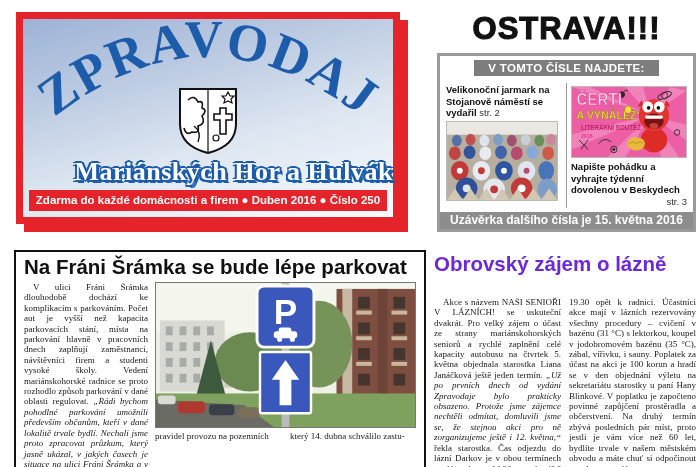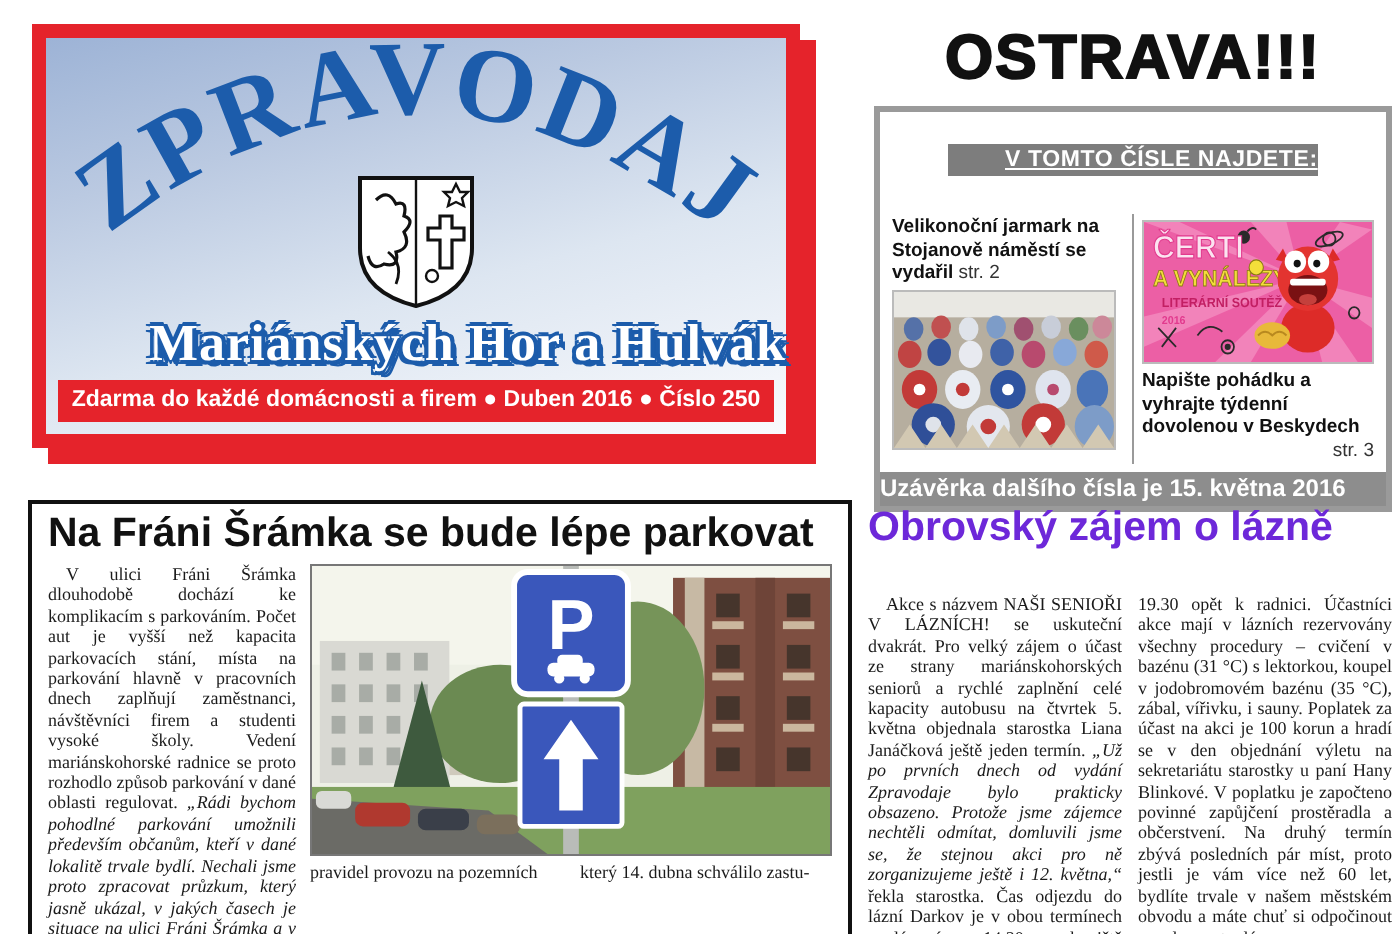--- a/index.html
+++ b/index.html
@@ -24,32 +24,32 @@
 
   
   .right-zone{position:absolute; left:437px; top:0; width:259px;}
   .ostrava{margin-top:13px; text-align:center; color:#111;
     font:bold 31px/32px "Liberation Sans",sans-serif; letter-spacing:1px; -webkit-text-stroke:1.1px #111;}
   .quote-box{margin-top:9px; border:2px solid #4d4d4d; background:#f4f4f4; padding:3px 6px 4px;
     font:italic 10.5px/12.5px "Liberation Serif",serif; text-align:justify;}
   .quote-author{display:block; text-align:right; font-style:normal; font-size:11px; font-weight:bold;}
 
   .najdete{position:relative; margin-top:8px; border:3px solid var(--grayborder); background:#fff;}
-  .najdete-title{width:73%; margin:16px auto; background:var(--graybar); color:#fff; text-align:right;
-    font:bold 11.5px/16px "Liberation Sans",sans-serif; letter-spacing:.3px;text-decoration:underline;}
+  .najdete-title{width:73%; margin:4px auto; background:var(--graybar); color:#fff; text-align:center;
+    font:bold 11.5px/16px "Liberation Sans",sans-serif; letter-spacing:.3px;}
   .najdete-body{display:flex; padding:2px 3px 0;}
   .cell{padding:2px 3px;}
   .cell-left{width:122px;}
   .vdivider{width:1px; background:var(--grayborder); margin:1px 1px;}
   .cell-right{flex:1;}
   .item-title{font:bold 9.5px/11.5px "Liberation Sans",sans-serif; color:#111;}
   .pg{font-weight:normal; color:#333;}
   .pg-right{float:right;}
   .thumb{display:block; margin-top:2px; border:1px solid #bbb;}
-  .deadline{margin-top:3px; background:#8d8d8d; color:#fff; 
+  .deadline{margin-top:3px; background:#8d8d8d; color:#fff; text-align:center;
     font:bold 12px/17px "Liberation Sans",sans-serif;}
 
   
   .body-text{font:9px/10.4px "Liberation Serif",serif; text-align:justify;}
   .indent{text-indent:9px;}
   .it{font-style:italic;}
 
   .article-left{position:absolute; left:14px; top:250px; width:412px; height:230px;
     border:2px solid #111; background:#fff; padding:2px 8px 0;}
   .article-left h2{font:bold 20.5px/26px "Liberation Sans",sans-serif; color:#111; margin-bottom:2px;}

